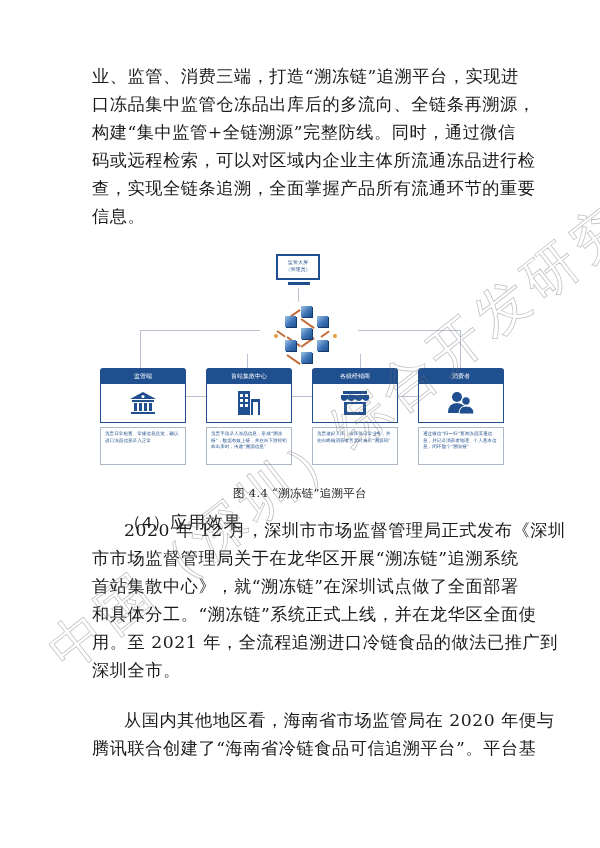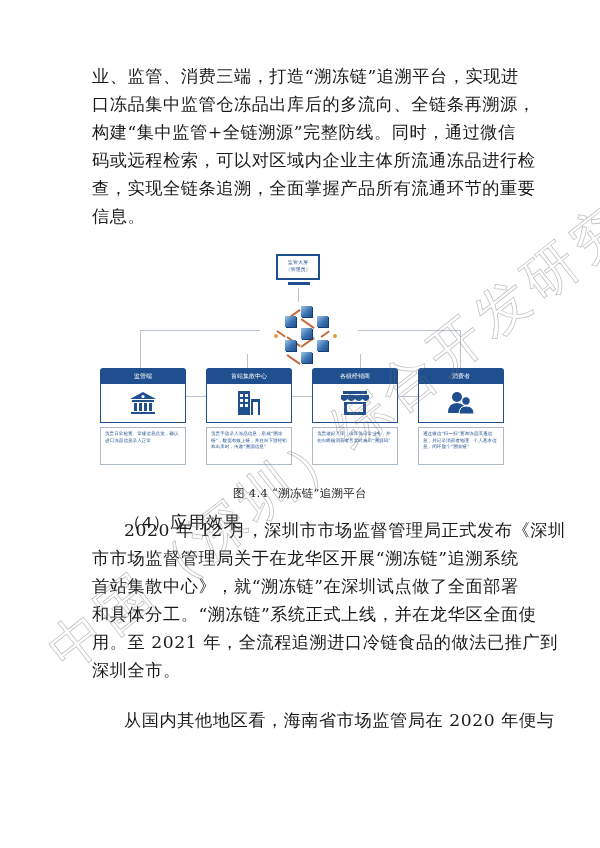--- a/index.html
+++ b/index.html
@@ -194,17 +194,18 @@
     <span class="line" style="padding-left:32px; box-sizing:border-box; width:420px;">2020 年 12 月，深圳市市场监督管理局正式发布《深圳</span>
     <span class="line">市市场监督管理局关于在龙华区开展“溯冻链”追溯系统</span>
     <span class="line">首站集散中心》，就“溯冻链”在深圳试点做了全面部署</span>
     <span class="line">和具体分工。“溯冻链”系统正式上线，并在龙华区全面使</span>
     <span class="line">用。至 2021 年，全流程追溯进口冷链食品的做法已推广到</span>
     <span class="line last">深圳全市。</span>
   </div>
 
   <div class="para" style="top:706px;">
     <span class="line" style="padding-left:32px; box-sizing:border-box; width:420px;">从国内其他地区看，海南省市场监管局在 2020 年便与</span>
+    <span class="line">腾讯联合创建了“海南省冷链食品可信追溯平台”。平台基</span>
   </div>
 
 
   <div class="watermark">中国（深圳）综合开发研究院</div>
 </div>
 
 </body></html>

